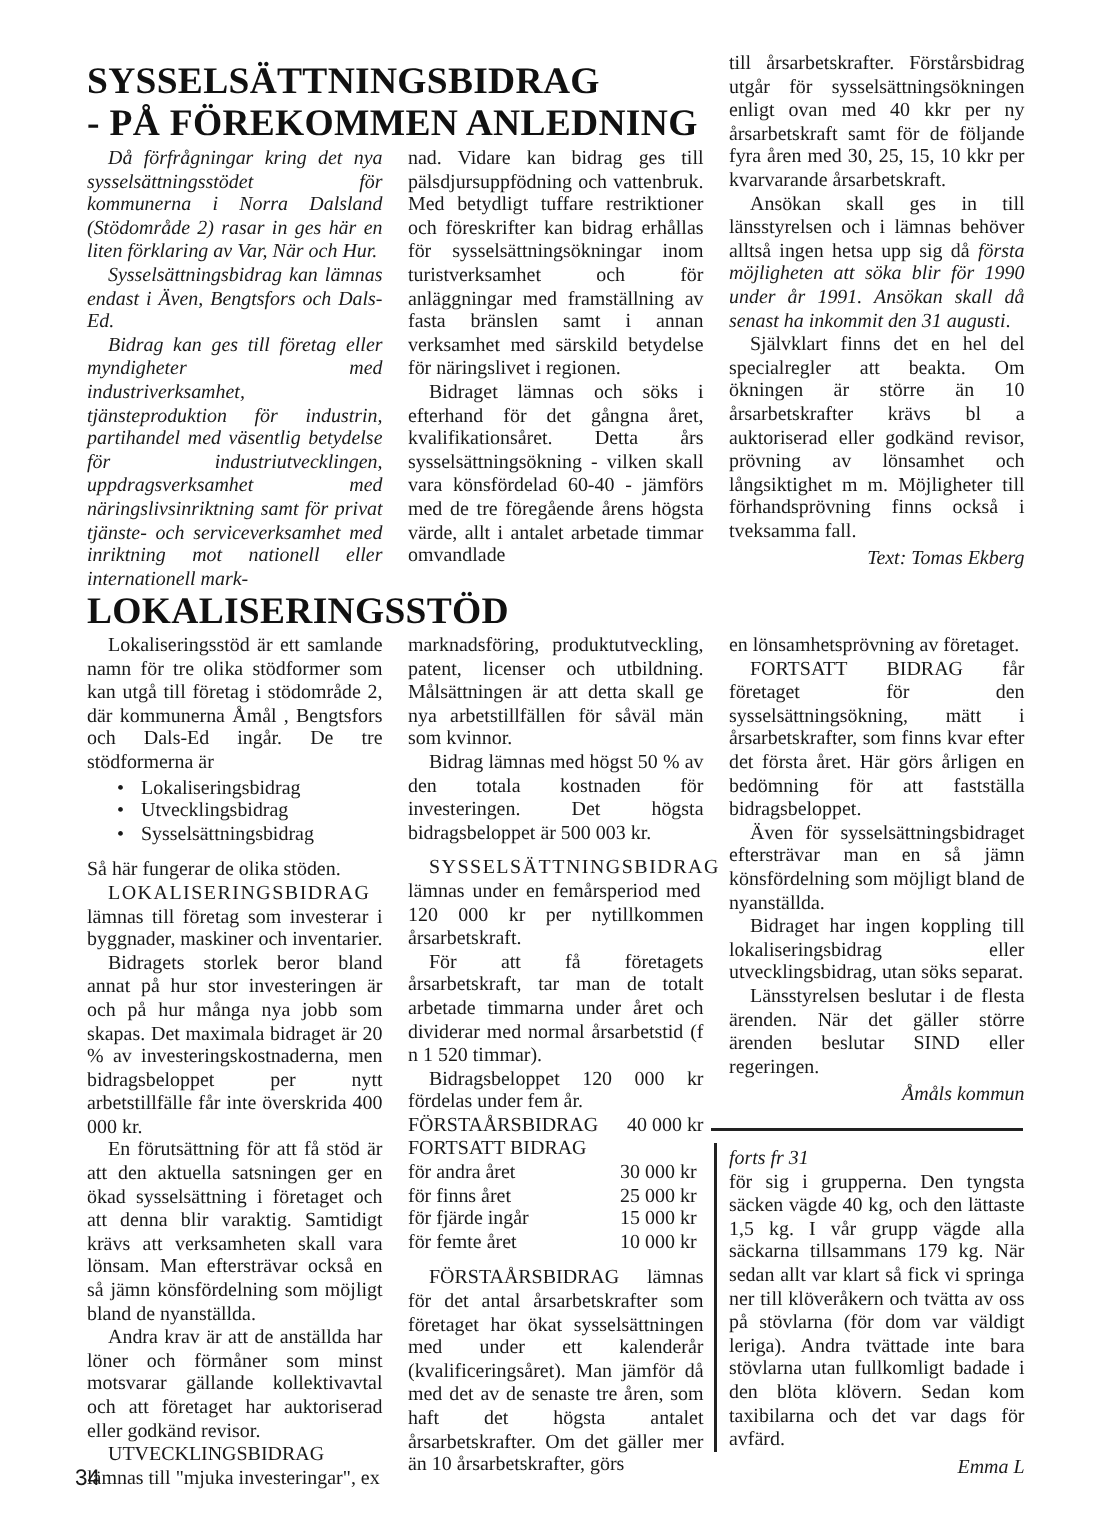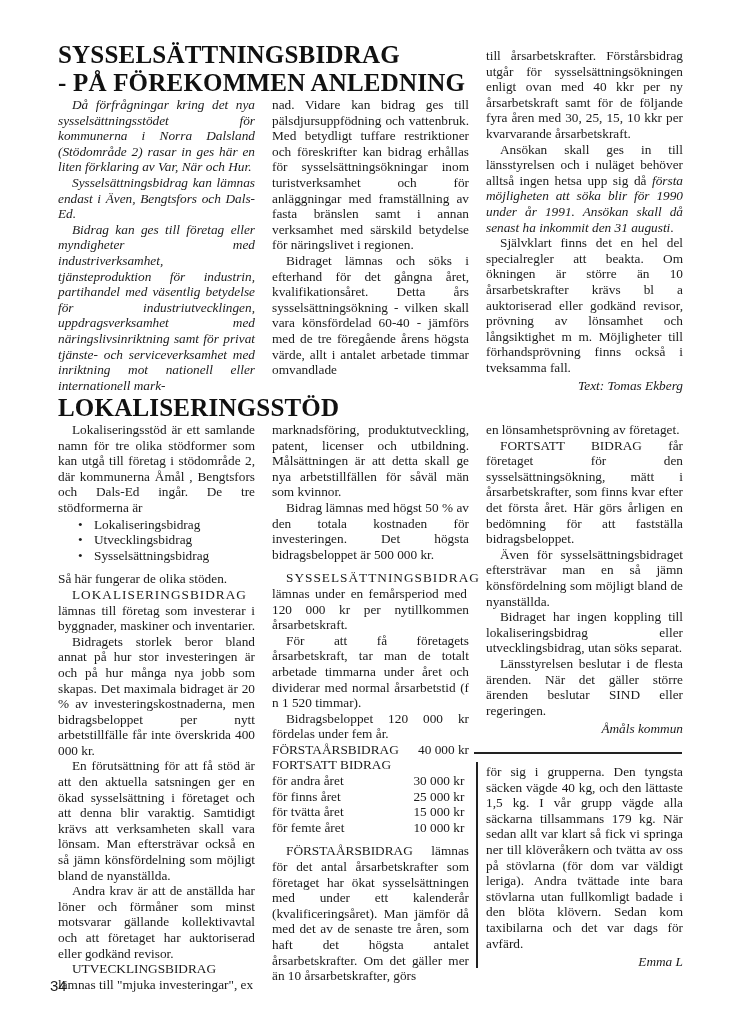--- a/index.html
+++ b/index.html
@@ -44,23 +44,23 @@
   <p>Då förfrågningar kring det nya sysselsättningsstödet för kommunerna i Norra Dalsland (Stödområde 2) rasar in ges här en liten förklaring av Var, När och Hur.</p>
   <p>Sysselsättningsbidrag kan lämnas endast i Även, Bengtsfors och Dals-Ed.</p>
   <p>Bidrag kan ges till företag eller myndigheter med industriverksamhet, tjänsteproduktion för industrin, partihandel med väsentlig betydelse för industriutvecklingen, uppdragsverksamhet med näringslivsinriktning samt för privat tjänste- och serviceverksamhet med inriktning mot nationell eller internationell mark-</p>
 </div>
 
 <div class="col" style="left:272px; top:97px; width:197px;">
   <p class="noind">nad. Vidare kan bidrag ges till pälsdjursuppfödning och vattenbruk. Med betydligt tuffare restriktioner och föreskrifter kan bidrag erhållas för sysselsättningsökningar inom turistverksamhet och för anläggningar med framställning av fasta bränslen samt i annan verksamhet med särskild betydelse för näringslivet i regionen.</p>
   <p>Bidraget lämnas och söks i efterhand för det gångna året, kvalifikationsåret. Detta års sysselsättningsökning - vilken skall vara könsfördelad 60-40 - jämförs med de tre föregående årens högsta värde, allt i antalet arbetade timmar omvandlade</p>
 </div>
 
-<div class="col" style="left:486px; top:48px; width:197px;">
+<div class="col" style="left:486px; top:34px; width:197px;">
   <p class="noind">till årsarbetskrafter. Förstårsbidrag utgår för sysselsättningsökningen enligt ovan med 40 kkr per ny årsarbetskraft samt för de följande fyra åren med 30, 25, 15, 10 kkr per kvarvarande årsarbetskraft.</p>
-  <p><span>Ansökan skall ges in till länsstyrelsen och i nuläget behöver alltså ingen hetsa upp sig då </span><span class="it">första möjligheten att söka blir för 1990 under år 1991. Ansökan skall då senast ha inkommit den 31 augusti</span><span>.</span></p>
+  <p><span>Ansökan skall ges in till länsstyrelsen och i lämnas behöver alltså ingen hetsa upp sig då </span><span class="it">första möjligheten att söka blir för 1990 under år 1991. Ansökan skall då senast ha inkommit den 31 augusti</span><span>.</span></p>
   <p>Självklart finns det en hel del specialregler att beakta. Om ökningen är större än 10 årsarbetskrafter krävs bl a auktoriserad eller godkänd revisor, prövning av lönsamhet och långsiktighet m m. Möjligheter till förhandsprövning finns också i tveksamma fall.</p>
   <p class="sig">Text: Tomas Ekberg</p>
 </div>
 
 <div class="abs h1" style="left:58px; top:393px;">LOKALISERINGSSTÖD</div>
 
 <div class="col" style="left:58px; top:422px; width:197px;">
   <p>Lokaliseringsstöd är ett samlande namn för tre olika stödformer som kan utgå till företag i stödområde 2, där kommunerna Åmål , Bengtsfors och Dals-Ed ingår. De tre stödformerna är</p>
   <ul class="bul">
     <li>Lokaliseringsbidrag</li>
@@ -70,21 +70,21 @@
   <p class="noind gap">Så här fungerar de olika stöden.</p>
   <p><span class="caps">LOKALISERINGSBIDRAG</span><span> lämnas till företag som investerar i byggnader, maskiner och inventarier.</span></p>
   <p>Bidragets storlek beror bland annat på hur stor investeringen är och på hur många nya jobb som skapas. Det maximala bidraget är 20 % av investeringskostnaderna, men bidragsbeloppet per nytt arbetstillfälle får inte överskrida 400 000 kr.</p>
   <p>En förutsättning för att få stöd är att den aktuella satsningen ger en ökad sysselsättning i företaget och att denna blir varaktig. Samtidigt krävs att verksamheten skall vara lönsam. Man eftersträvar också en så jämn könsfördelning som möjligt bland de nyanställda.</p>
   <p>Andra krav är att de anställda har löner och förmåner som minst motsvarar gällande kollektivavtal och att företaget har auktoriserad eller godkänd revisor.</p>
   <p><span>UTVECKLINGSBIDRAG</span><span> lämnas till "mjuka investeringar", ex</span></p>
 </div>
 
 <div class="col" style="left:272px; top:422px; width:197px;">
   <p class="noind">marknadsföring, produktutveckling, patent, licenser och utbildning. Målsättningen är att detta skall ge nya arbetstillfällen för såväl män som kvinnor.</p>
-  <p>Bidrag lämnas med högst  50 % av den totala kostnaden för investeringen. Det högsta bidragsbeloppet är 500 000 kr.</p>
+  <p>Bidrag lämnas med högst  50 % av den totala kostnaden för investeringen. Det högsta bidragsbeloppet är 500 003 kr.</p>
   <p class="gap"><span class="caps">SYSSELSÄTTNINGSBIDRAG</span><span> lämnas under en femårsperiod med 120 000 kr per nytillkommen årsarbetskraft.</span></p>
   <p>För att få företagets årsarbetskraft, tar man de totalt arbetade timmarna under året och dividerar med normal årsarbetstid (f n 1 520 timmar).</p>
   <p>Bidragsbeloppet 120 000 kr fördelas under fem år.</p>
   <table class="tbl">
     <tbody>
         <tr>
       <td style="white-space:nowrap;">FÖRSTAÅRSBIDRAG</td>
       <td style="text-align:right; white-space:nowrap;">40 000 kr</td>
     </tr>
     <tr>
@@ -92,21 +92,21 @@
     </tr>
     <tr>
       <td>för andra året</td>
       <td class="amt">30 000 kr</td>
     </tr>
     <tr>
       <td>för finns året</td>
       <td class="amt">25 000 kr</td>
     </tr>
     <tr>
-      <td>för tvätta året</td>
+      <td>för fjärde ingår</td>
       <td class="amt">15 000 kr</td>
     </tr>
     <tr>
       <td>för femte året</td>
       <td class="amt">10 000 kr</td>
     </tr>
   </tbody>
     </table>
   <p class="gap"><span>FÖRSTAÅRSBIDRAG</span><span style="white-space:pre-wrap;">   lämnas för det antal årsarbetskrafter som företaget har ökat sysselsättningen med under ett kalenderår (kvalificeringsåret). Man jämför då med det av de senaste tre åren, som haft det högsta antalet årsarbetskrafter. Om det gäller mer än 10 årsarbetskrafter, görs</span></p>
 </div>
@@ -117,17 +117,18 @@
   <p>Även för sysselsättningsbidraget eftersträvar man en så jämn könsfördelning som möjligt bland de nyanställda.</p>
   <p>Bidraget har ingen koppling till lokaliseringsbidrag eller utvecklingsbidrag, utan söks separat.</p>
   <p>Länsstyrelsen beslutar i de flesta ärenden. När det gäller större ärenden beslutar SIND eller regeringen.</p>
   <p class="sig" style="margin-top:6px;">Åmåls kommun</p>
 </div>
 
 <div class="rule-h" style="left:474px; top:752px; width:208px;"></div>
 <div class="rule-v" style="left:476px; top:762px; height:206px;"></div>
 
 <div class="col" style="left:486px; top:764px; width:197px;">
+  <p class="noind it">forts fr 31</p>
   <p class="noind">för sig i grupperna. Den tyngsta säcken vägde 40 kg, och den lättaste 1,5 kg. I vår grupp vägde alla säckarna tillsammans 179 kg. När sedan allt var klart så fick vi springa ner till klöveråkern och tvätta av oss på stövlarna (för dom var väldigt leriga). Andra tvättade inte bara stövlarna utan fullkomligt badade i den blöta klövern. Sedan kom taxibilarna och det var dags för avfärd.</p>
   <p class="sig">Emma L</p>
 </div>
 
 <div class="abs pagenum" style="left:50px; top:977px;">34</div>
 
 </body></html>

